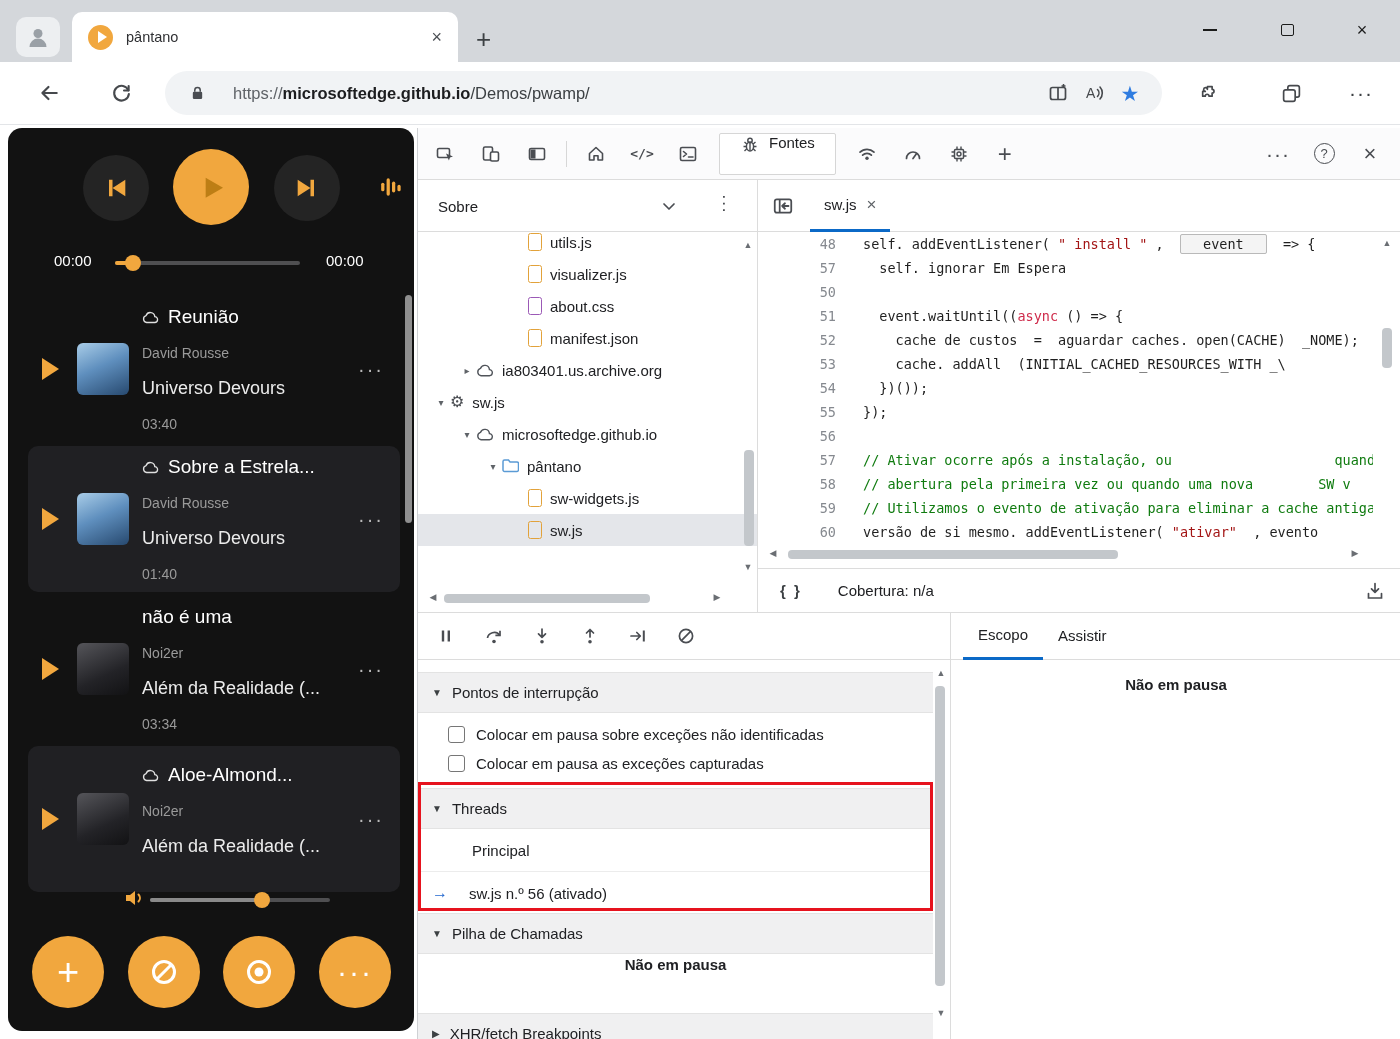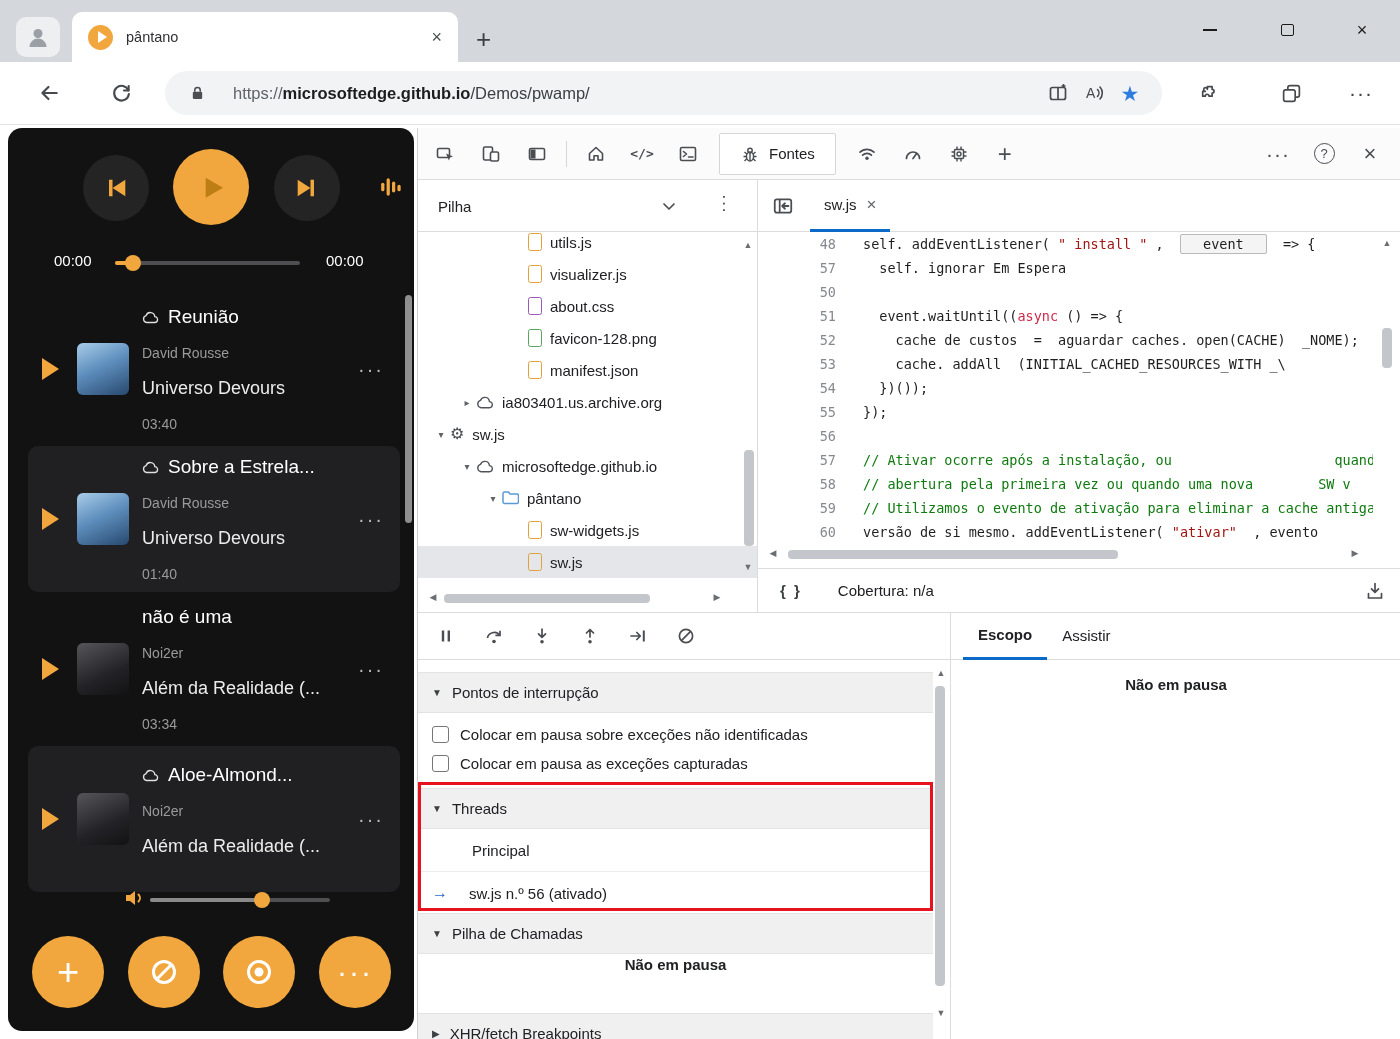--- a/index.html
+++ b/index.html
@@ -67,21 +67,21 @@
 #act-add{left:24px;font-size:38px;font-weight:300}
 #act-clear{left:120px}
 #act-rec{left:215px}
 #act-more{left:311px;font-size:30px;letter-spacing:2px}
 
 
 #devtools{position:absolute;left:417px;top:128px;width:983px;height:911px;background:#fff;border-left:1px solid #cfd1d4;font-size:15px}
 .ticon{width:46px;height:40px;display:flex;align-items:center;justify-content:center;flex:none;color:#4a4d52}
 #dt-toolbar{position:absolute;left:0;top:0;width:983px;height:52px;display:flex;align-items:center;padding:0 8px 0 4px;border-bottom:1px solid #dcdcdc;background:#fbfbfc}
 .tsep{width:1px;height:26px;background:#d7d7d7;margin:0 6px;flex:none}
-.fontes-tab{height:42px;display:flex;align-items:center;gap:9px;padding:0 20px;background:#fff;border:1px solid #d6d6d6;border-radius:2px;margin:0 8px;flex:none}
+.fontes-tab{height:42px;display:flex;align-items:flex-start;gap:9px;padding:0 20px;background:#fff;border:1px solid #d6d6d6;border-radius:2px;margin:0 8px;flex:none}
 .fontes-tab span{font-size:15px;color:#202124}
 .code-ico{font-size:13px;font-weight:bold;font-family:"DejaVu Sans Mono",monospace}
 .tright{margin-left:auto;display:flex;align-items:center}
 .qcirc{width:21px;height:21px;border:1.6px solid #4a4d52;border-radius:50%;display:flex;align-items:center;justify-content:center;font-size:13px}
 .x-ico{font-size:22px}
 .plus-ico{font-size:24px;font-weight:300}
 
 #dt-row2{position:absolute;left:0;top:52px;width:983px;height:52px;border-bottom:1px solid #dcdcdc}
 #nav-head{position:absolute;left:0;top:0;width:340px;height:52px;border-right:1px solid #dcdcdc;display:flex;align-items:center}
 #page-label{margin-left:20px;font-size:15px;color:#202124}
@@ -128,39 +128,39 @@
 #cov-dl{margin-left:auto;margin-right:16px}
 
 #dt-hline{position:absolute;left:0;top:484px;width:983px;height:1px;background:#dcdcdc}
 
 #dt-debugger{position:absolute;left:0;top:484px;width:533px;height:427px;border-right:1px solid #dcdcdc;overflow:hidden}
 #dbg-toolbar{position:absolute;left:0;top:0;width:533px;height:48px;display:flex;align-items:center;padding-left:4px;border-bottom:1px solid #dcdcdc}
 .dico{width:48px;height:40px;display:flex;align-items:center;justify-content:center}
 .sect-head{position:absolute;left:0;width:515px;height:41px;background:#f0f0f1;border-top:1px solid #e3e3e3;border-bottom:1px solid #e3e3e3;display:flex;align-items:center;gap:10px;padding-left:14px;font-size:15px;color:#202124}
 .tri{font-size:10px;color:#3c4043}
 #bp-head{top:60px}
-.cbrow{position:absolute;left:0;width:515px;height:29px;display:flex;align-items:center;gap:11px;padding-left:14px;font-size:15px;color:#202124}
+.cbrow{position:absolute;left:16px;width:515px;height:29px;display:flex;align-items:center;gap:11px;padding-left:14px;font-size:15px;color:#202124}
 #cb1{top:108px}#cb2{top:137px}
 .cb{width:17px;height:17px;border:1.8px solid #767676;border-radius:3px;background:#fff;flex:none}
 #th-head{top:176px}
 #threads-list{position:absolute;left:0;top:217px;width:515px}
 .thread-row{height:43px;display:flex;align-items:center;padding-left:14px;font-size:15px;color:#202124;border-bottom:1px solid #ececec}
 .thread-row .tharrow{display:inline-block;width:27px;color:#2468cf;font-weight:bold;font-size:16px}
 .thread-row .thlabel{margin-left:10px}
 .thread-row:first-child .thlabel{margin-left:13px}
 #cs-head{top:301px}
 #cs-empty{position:absolute;left:0;top:344px;width:515px;text-align:center;font-size:15px;font-weight:bold;color:#202124}
 #xhr-head{top:401px}
 #dbg-vs-thumb{left:517px;top:74px;width:10px;height:300px}
 #red-box{position:absolute;left:0;top:170px;width:515px;height:129px;border:3px solid #e6131e;z-index:6;pointer-events:none}
 
 #dt-scope{position:absolute;left:533px;top:484px;width:450px;height:427px}
 #scope-tabs{position:absolute;left:0;top:0;width:450px;height:48px;display:flex;align-items:center;padding-left:12px;border-bottom:1px solid #dcdcdc}
 .stab{height:48px;display:flex;align-items:center;padding:0 15px;font-size:15px;color:#202124}
-.stab.on{border-bottom:3px solid #0b69c7;font-weight:bold}
+.stab.on{border-bottom:3px solid #0b69c7;font-weight:normal}
 #scope-empty{position:absolute;left:0;top:64px;width:450px;text-align:center;font-size:15px;font-weight:bold;color:#202124}
 
 svg{display:block}
 </style>
 </head>
 <body>
 
 <div id="root">
 
   <div id="tabstrip">
@@ -436,21 +436,21 @@
         <span class="ticon dots-h">···</span>
         <span class="ticon">
             <span class="qcirc">?</span>
           </span>
         <span class="ticon x-ico">×</span>
       </span>
     </div>
 
     <div id="dt-row2">
       <div id="nav-head">
-        <span id="page-label">Pilha</span>
+        <span id="page-label">Sobre</span>
         <span id="nav-chevron">
           <svg width="14" height="20" viewBox="0 0 14 20">
               <path d="M2 8l5 5 5-5" fill="none" stroke="#4a4d52" stroke-width="1.7" stroke-linecap="round" stroke-linejoin="round"></path>
             </svg>
         </span>
         <span class="kebab">···</span>
       </div>
       <div id="ed-tabbar">
         <span id="collapse-nav">
           <svg width="22" height="22" viewBox="0 0 20 20">
@@ -475,25 +475,20 @@
           </div>
           <div class="frow" style="padding-left: 92px;">
             <span class="farr"></span>
             <span class="ficon f-js"></span>
             <span class="flabel">visualizer.js</span>
           </div>
           <div class="frow" style="padding-left: 92px;">
             <span class="farr"></span>
             <span class="ficon f-css"></span>
             <span class="flabel">about.css</span>
-          </div>
-          <div class="frow" style="padding-left: 92px;">
-            <span class="farr"></span>
-            <span class="ficon f-img"></span>
-            <span class="flabel">favicon-128.png</span>
           </div>
           <div class="frow" style="padding-left: 92px;">
             <span class="farr"></span>
             <span class="ficon f-json"></span>
             <span class="flabel">manifest.json</span>
           </div>
           <div class="frow" style="padding-left: 40px;">
             <span class="farr">▸</span>
             <svg class="fcloud" viewBox="0 0 19 14" width="18" height="13">
               <path d="M5.2 12.6a4 4 0 0 1-.6-7.8 5 5 0 0 1 9.7 1.2 3.2 3.2 0 0 1-.4 6.6z" fill="none" stroke="#50545a" stroke-width="1.5"></path>

